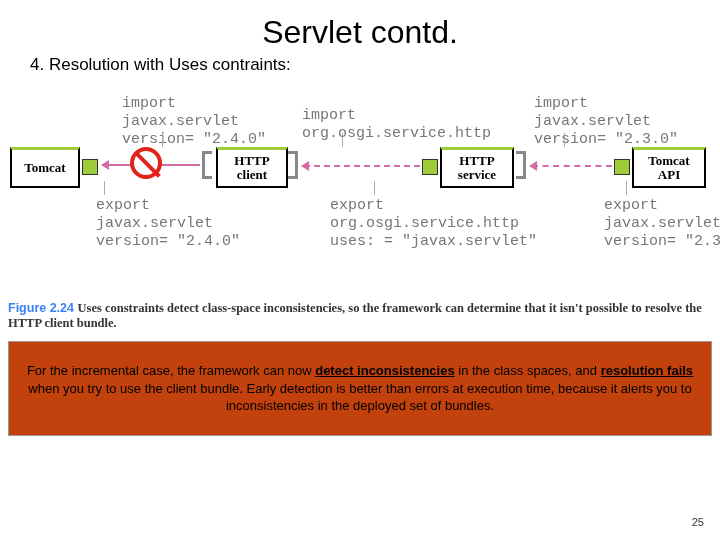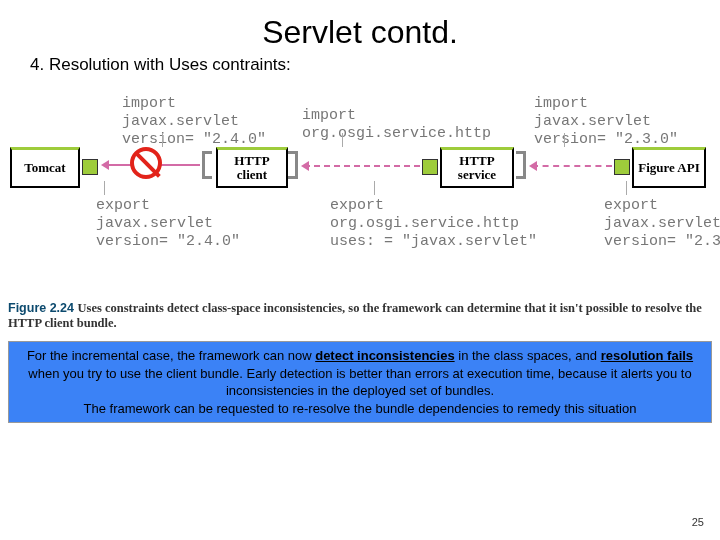--- a/index.html
+++ b/index.html
@@ -18,39 +18,39 @@
   .port-br.right .stem { right: 0; }
   .port-br.right::before, .port-br.right::after { left: auto; right: 0; }
   .label { position: absolute; font-family: Liberation Mono, monospace; font-size: 15px; color: #777; line-height: 1.2; }
   .arrow-solid { position: absolute; height: 2px; background: #d36ba6; }
   .arrow-solid::before { content: ""; position: absolute; left: -8px; top: -4px; border: 5px solid transparent; border-right: 8px solid #d36ba6; }
   .arrow-dashed { position: absolute; height: 0; border-top: 2px dashed #d36ba6; }
   .arrow-dashed::before { content: ""; position: absolute; left: -8px; top: -6px; border: 5px solid transparent; border-right: 8px solid #d36ba6; }
   .prohibit { position: absolute; width: 32px; height: 32px; border: 4px solid #e2231a; border-radius: 50%; background: #fff; }
   .prohibit::after { content: ""; position: absolute; left: -2px; top: 12px; width: 32px; height: 4px; background: #e2231a; transform: rotate(45deg); }
   .caption { margin: 6px 8px 10px 8px; font-size: 12.5px; }
-  .caption .fig { color: #0c4a6e; font-weight: bold; }
+  .caption .fig { color: #3b82f6; font-weight: bold; }
   .caption .ctext { font-family: "Comic Sans MS", cursive; font-weight: bold; color: #333; }
-  .note { margin: 0 8px 8px 8px; background: #3b82f6; border: 1px solid #999; padding: 5px 12px; font-size: 13px; text-align: center; line-height: 1.35; }
+  .note { margin: 0 8px 8px 8px; background: #c2410c; border: 1px solid #999; padding: 20px 12px; font-size: 13px; text-align: center; line-height: 1.35; }
   .b { font-weight: bold; }
   .u { text-decoration: underline; }
   .pagenum { position: absolute; right: 16px; bottom: 12px; font-size: 11px; color: #333; }
 </style>
 </head>
 <body>
 
 <h1 class="title">Servlet contd.</h1>
 <div class="subtitle">4. Resolution with Uses contraints:</div>
 
 <div class="diagram">
 
   <div class="bundle" style="left:6px;width:70px">Tomcat</div>
   <div class="bundle" style="left:212px;width:72px">HTTP client</div>
   <div class="bundle" style="left:436px;width:74px">HTTP service</div>
-  <div class="bundle" style="left:628px;width:74px">Figure API</div>
+  <div class="bundle" style="left:628px;width:74px">Tomcat API</div>
 
   <div class="port-sq" style="left:78px"></div>
   <div class="port-br left" style="left:198px">
       <span class="stem"></span>
     </div>
   <div class="port-br right" style="left:284px">
       <span class="stem"></span>
     </div>
   <div class="port-sq" style="left:418px"></div>
   <div class="port-br right" style="left:512px">
@@ -91,16 +91,15 @@
   <div class="label" style="left:622px; top:96px; border-left:1px solid #aaa; height:14px"></div>
 </div>
 
 <div class="caption">
   <span class="fig">Figure 2.24</span>
   <span class="ctext">Uses constraints detect class-space inconsistencies, so the framework can determine that it isn't possible to resolve the HTTP client bundle.</span>
 </div>
 
 <div class="note">
   <span>For the incremental case, the framework can now </span><span class="b u">detect inconsistencies</span><span> in the class spaces, and </span><span class="b u">resolution fails</span><span> when you try to use the client bundle. Early detection is better than errors at execution time, because it alerts you to inconsistencies in the deployed set of bundles.</span><br>
-  <span>The framework can be requested to re-resolve the bundle dependencies to remedy this situation</span>
 </div>
 
 <div class="pagenum">25</div>
 
 </body></html>

